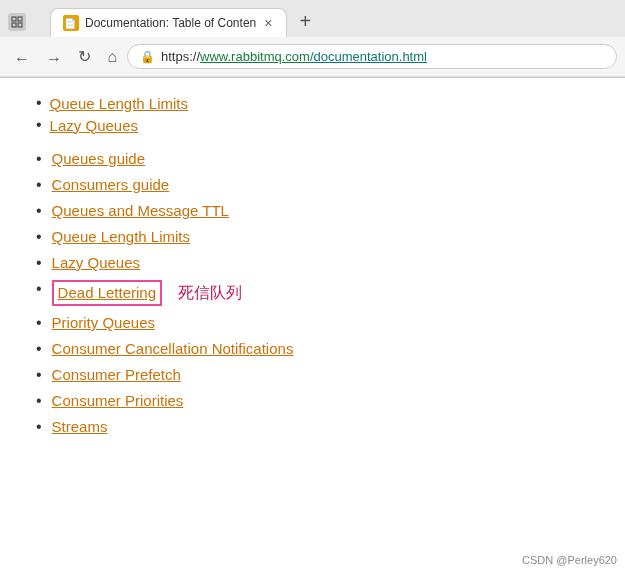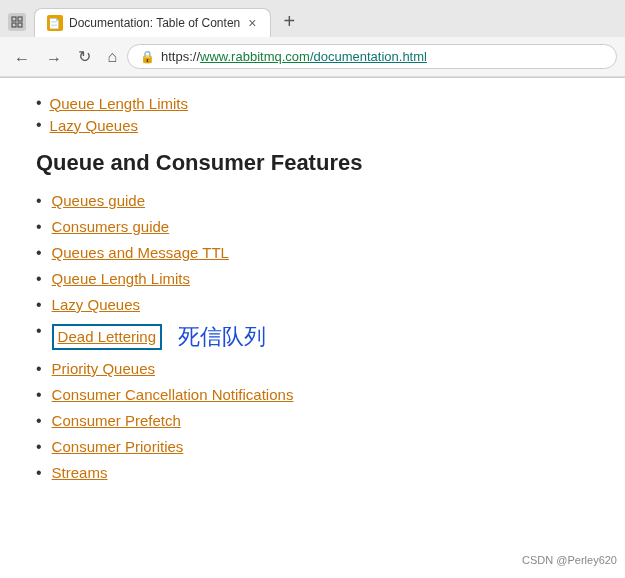--- a/index.html
+++ b/index.html
@@ -18,21 +18,21 @@
 
     
     .browser-chrome {
       background: #e8e8e8;
       border-bottom: 1px solid #ccc;
     }
 
     .title-bar {
       display: flex;
       padding: 6px 8px 0 8px;
-      gap: 0;
+      gap: 16px;
     }
 
     .window-controls {
       display: flex;
       align-items: center;
       margin-right: 8px;
     }
 
     .window-btn {
       width: 18px;
@@ -219,28 +219,28 @@
       cursor: pointer;
     }
 
     .dead-letter-item {
       display: flex;
       align-items: center;
       gap: 16px;
     }
 
     .dead-letter-box {
-      border: 2px solid #0369a1;
+      border: 2px solid #ec4899;
       padding: 2px 4px;
       display: inline-block;
     }
 
     .chinese-annotation {
-      font-size: 22px;
-      color: #1d4ed8;
+      font-size: 16px;
+      color: #be185d;
       font-weight: normal;
     }
 
     .watermark {
       position: fixed;
       bottom: 12px;
       right: 8px;
       font-size: 11px;
       color: #888;
     }
@@ -293,21 +293,20 @@
     <ul>
       <li>
         <a class="doc-link">Queue Length Limits</a>
       </li>
       <li>
         <a class="doc-link">Lazy Queues</a>
       </li>
     </ul>
   </div>
 
-  <h2 class="section-heading">Queue and Consumer Features</h2>
 
   <ul class="link-list">
 
     <li>
       <a class="doc-link">Queues guide</a>
     </li>
 
     <li>
       <a class="doc-link">Consumers guide</a>
     </li>

